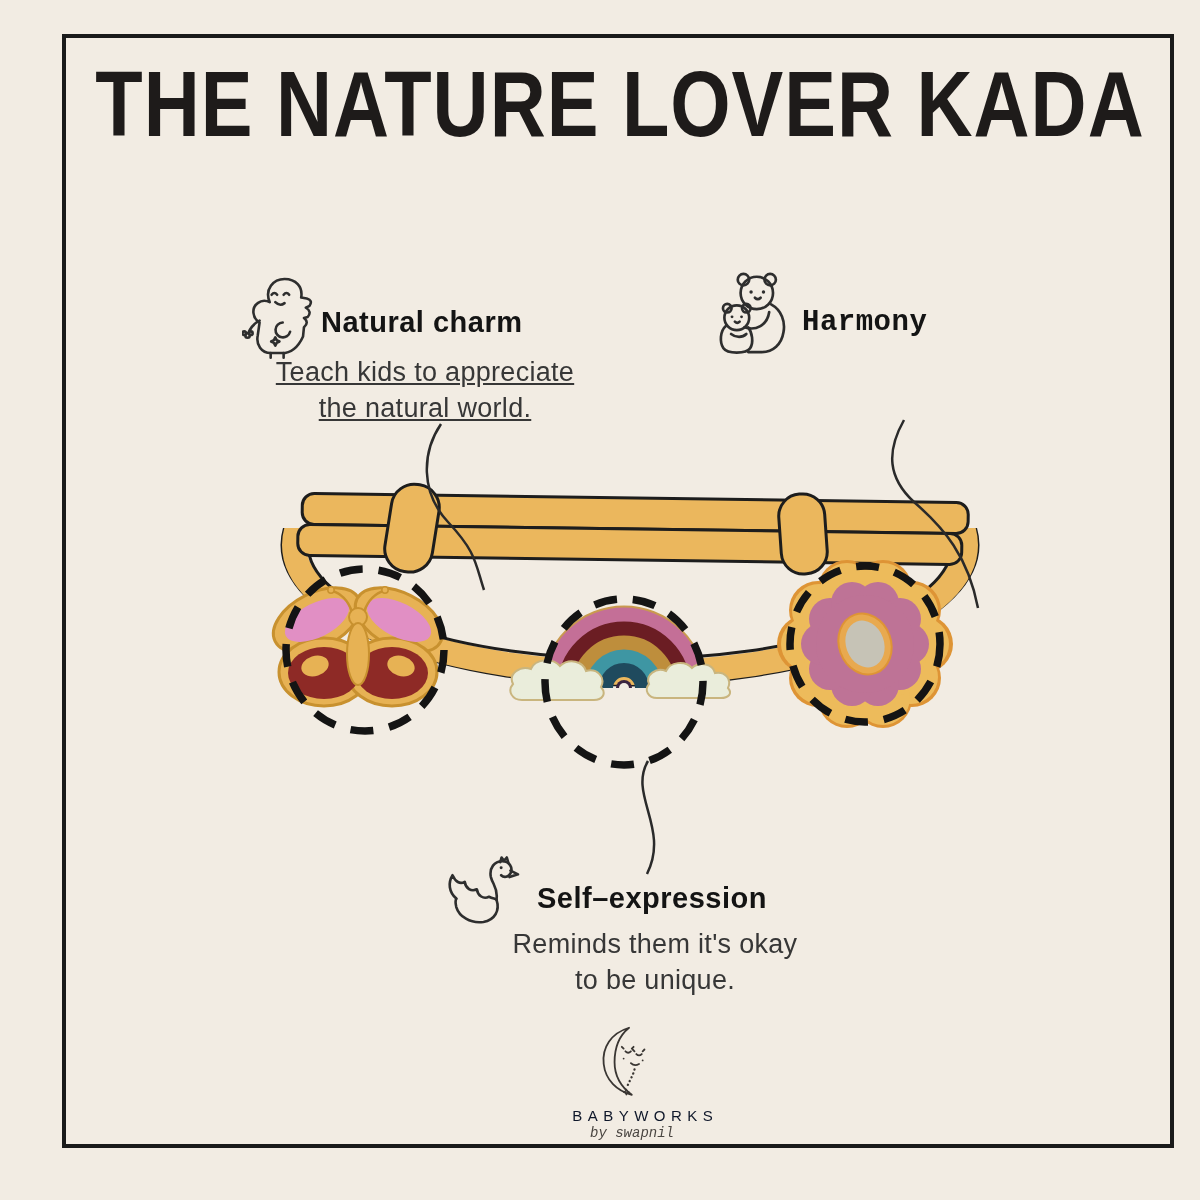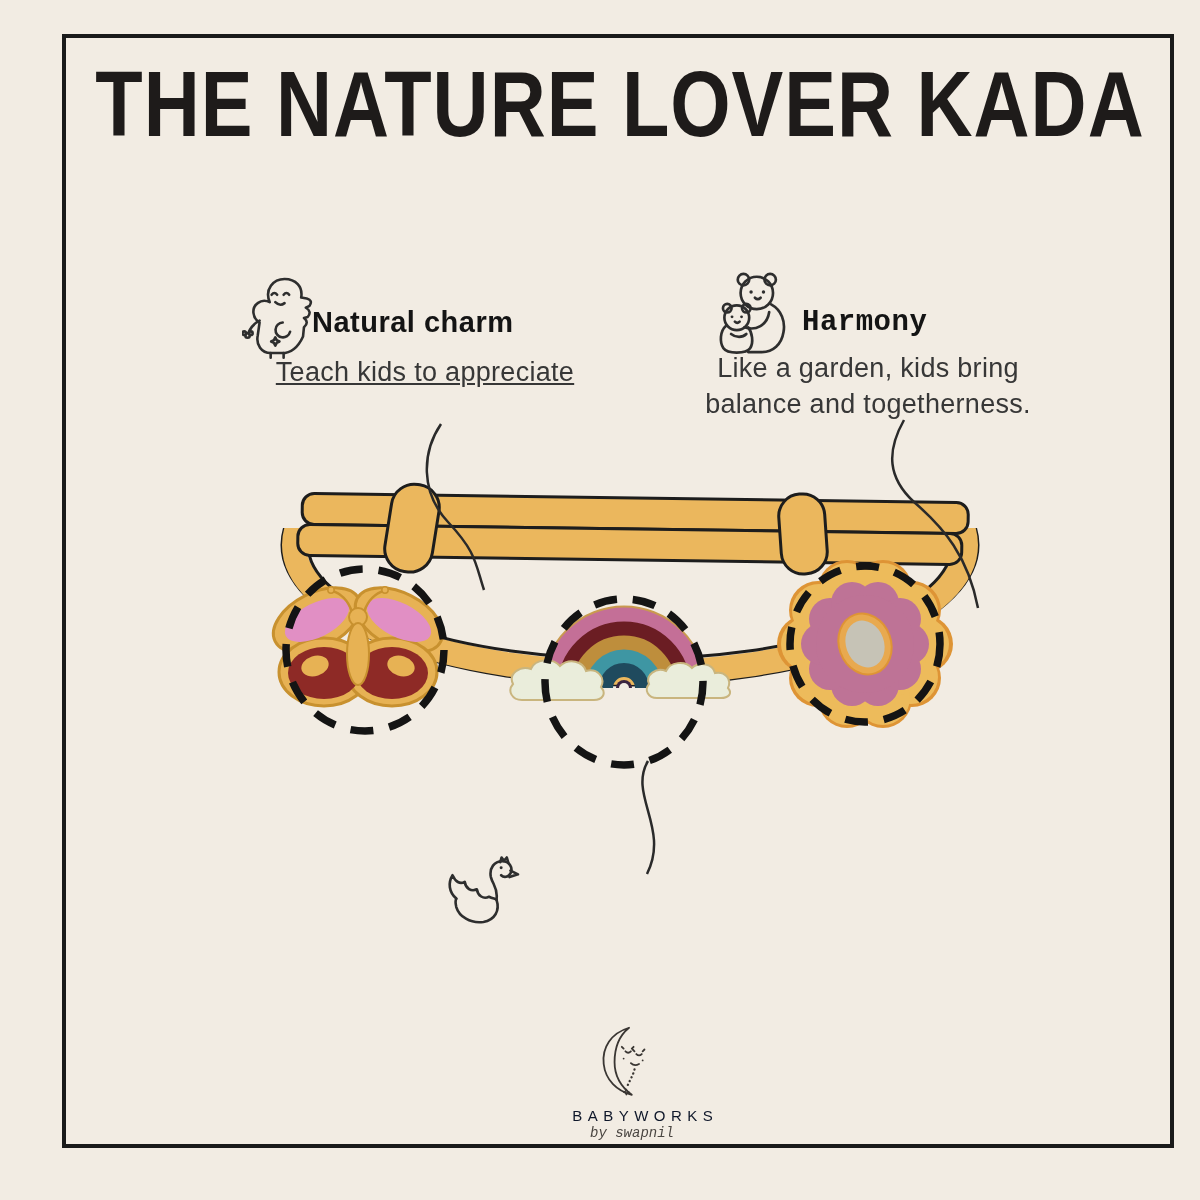--- a/index.html
+++ b/index.html
@@ -11,21 +11,21 @@
          font-size:80px;font-weight:800;letter-spacing:1px;color:#1E1B1A;
          transform:scale(0.97,1.15);transform-origin:center top;white-space:nowrap;}
   .art{position:absolute;left:0;top:0;}
   .feature{position:absolute;}
   .f-icon{position:absolute;display:block;}
   .f-title{position:absolute;font-size:29px;font-weight:800;letter-spacing:0.5px;color:#141414;white-space:nowrap;}
   .f-body{position:absolute;left:0;width:100%;text-align:center;font-size:27px;line-height:36px;
           color:#373737;letter-spacing:0.3px;}
   .f-natural{left:215px;top:272px;width:380px;height:160px;}
   .f-natural .f-icon{left:7px;top:2px;}
-  .f-natural .f-title{left:77px;top:34px;text-align:center;}
+  .f-natural .f-title{left:86px;top:34px;text-align:center;}
   .f-natural .f-body{top:82px;text-decoration:underline;}
   .f-harmony{left:668px;top:268px;width:360px;height:160px;}
   .f-harmony .f-icon{left:24px;top:0px;}
   .f-harmony .f-title{left:114px;top:38px;font-family:Liberation Mono, monospace;}
   .f-harmony .f-body{top:82px;}
   .f-self{left:415px;top:848px;width:440px;height:160px;}
   .f-self .f-icon{left:11px;top:6px;}
   .f-self .f-title{left:102px;top:34px;}
   .f-self .f-body{top:78px;}
   .brand{position:absolute;left:0;top:1024px;width:100%;text-align:center;}
@@ -174,20 +174,21 @@
         <circle class="icon-line" cx="2.5" cy="63.5" r="2"></circle>
         <circle class="icon-line" cx="9.5" cy="63.5" r="2"></circle>
         <path class="icon-line" d="M32,22 q3,-4 6,0 M45,22 q3,-4 6,0 M36,30 q5,5 10,1"></path>
         <path class="icon-line" d="M44,52 a8,8 0 1 0 8,10"></path>
         <path class="icon-line" d="M36,68 l1.5,3 3,1.5 -3,1.5 -1.5,3 -1.5,-3 -3,-1.5 3,-1.5 Z"></path>
       </svg>
     </span>
     <span class="f-title">Natural charm</span>
     <div class="f-body">
       <span>Teach kids to appreciate</span><br>
+      <span>the natural world.</span>
     </div>
   </div>
 
   <div class="feature f-harmony">
     <span class="f-icon">
       <svg width="82" height="90" viewBox="0 0 86 92">
         <circle class="icon-line" cx="33" cy="11" r="6"></circle>
         <circle class="icon-line" cx="61" cy="11" r="6"></circle>
         <circle class="icon-line" cx="47" cy="25" r="17"></circle>
         <path class="icon-line" d="M62,37 C73,43 77,55 75,66 C73,79 64,87 52,87 L38,87"></path>
@@ -199,37 +200,38 @@
         <path class="icon-line" d="M20,68 C25,72 32,72 36,68"></path>
         <circle class="icon-fill" cx="41" cy="24" r="1.8"></circle>
         <circle class="icon-fill" cx="54" cy="24" r="1.8"></circle>
         <path class="icon-line" d="M45,30 q3,3 6,0"></path>
         <circle class="icon-fill" cx="21" cy="50" r="1.5"></circle>
         <circle class="icon-fill" cx="31" cy="50" r="1.5"></circle>
         <path class="icon-line" d="M24,55 q2.5,2.5 5,0"></path>
       </svg>
     </span>
     <span class="f-title">Harmony</span>
-    <div class="f-body">
-      <span>Like a garden, kids bring</span><br>
-      <span>balance and togetherness.</span>
-    </div>
   </div>
 
   <div class="feature f-self">
     <span class="f-icon">
       <svg width="86" height="78" viewBox="0 0 92 82">
         <path class="icon-line" d="M58,8 l1.5,-5 2.5,3.5 3,-3.5 1.5,5"></path>
         <path class="icon-line" d="M54,48 C56,36 50,32 48,24 C46,14 52,7 60,7 C68,7 72,14 69,20 C67,24 62,25 59,22"></path>
         <path class="icon-line" d="M69,17 L77,21 L68,24"></path>
         <circle class="icon-fill" cx="59" cy="14" r="1.6"></circle>
         <path class="icon-line" d="M54,48 C58,60 52,70 40,72 C26,74 14,66 11,56 C10,52 10,49 11,47"></path>
         <path class="icon-line" d="M11,47 C3,40 2,30 7,22 C10,29 15,32 20,29 C21,36 27,40 33,37 C34,44 40,48 46,45 C50,47 53,47 54,48"></path>
       </svg>
     </span>
+    <span class="f-title">Self–expression</span>
+    <div class="f-body">
+      <span>Reminds them it's okay</span><br>
+      <span>to be unique.</span>
+    </div>
   </div>
 
   <div class="brand">
     <svg class="brand-moon" width="58" height="80" viewBox="0 0 64 88">
       <g stroke="#3A3633" stroke-width="2" fill="none" stroke-linecap="round" stroke-linejoin="round">
         <path d="M42,4 C22,10 12,26 14,44 C16,62 29,74 45,78 C33,69 26,56 26,42 C26,26 32,12 42,4 Z"></path>
         <path d="M38,30 q3,3 6,0 M50,33 q3,3 6,0"></path>
         <path d="M36,27 l-2,-2 M45,27 l2,-2 M48,30 l-2,-2 M57,30 l2,-2"></path>
         <path d="M44,43 q4,4 9,1"></path>
         <path d="M48,50 C46,58 42,63 40,69" stroke-dasharray="0.1 4.5" stroke-width="2.6"></path>

